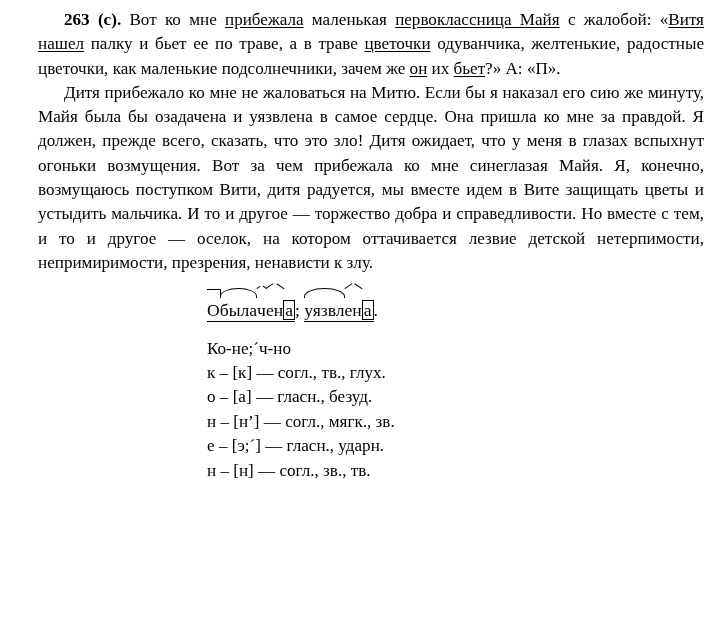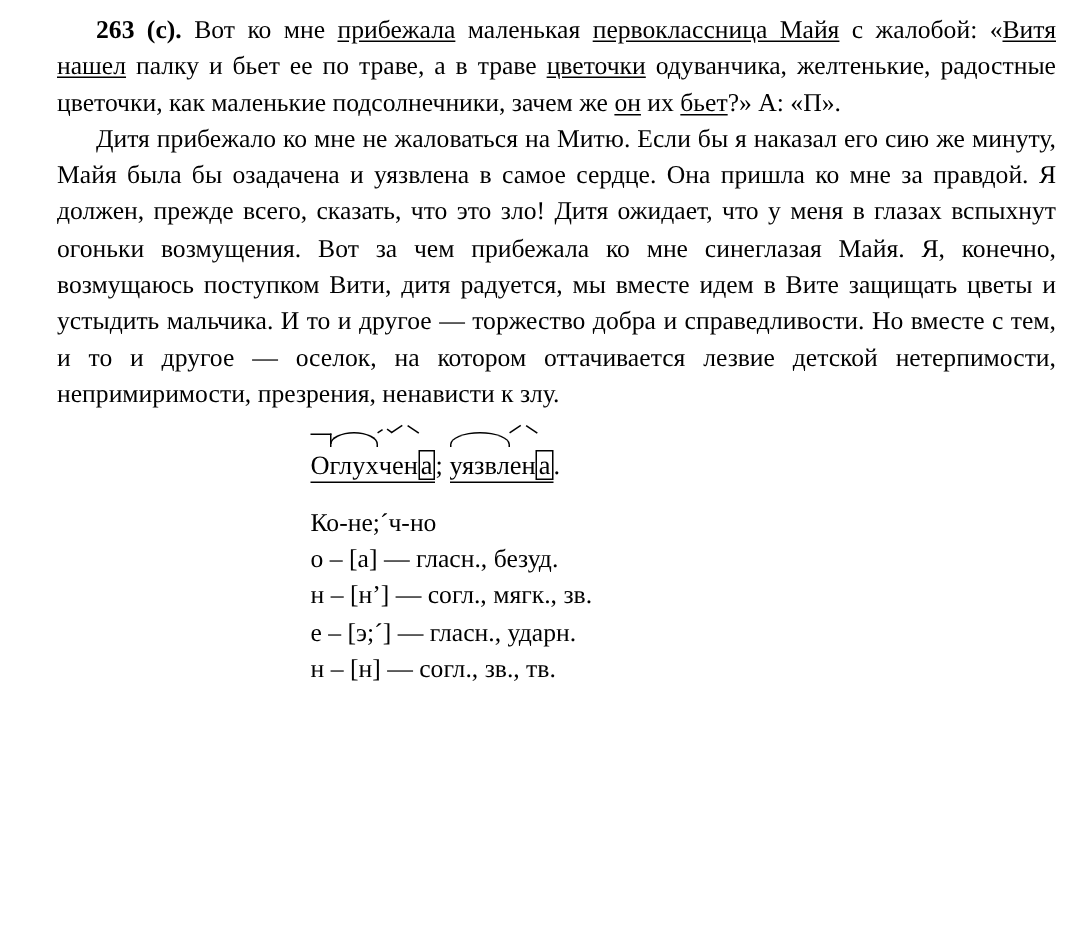--- a/index.html
+++ b/index.html
@@ -143,26 +143,27 @@
   <p class="para indent">
     <span class="exno">263 (с).</span>
     <span id="p1-rich"><span>Вот ко мне </span><span class="u">прибежала</span><span> маленькая </span><span class="u">первоклассница Майя</span><span> с жалобой: «</span><span class="u">Витя</span><span> </span><span class="u">нашел</span><span> палку и бьет ее по траве, а в траве </span><span class="u">цветочки</span><span> одуванчика, желтенькие, радостные цветочки, как маленькие подсолнечники, зачем же </span><span class="u">он</span><span> их </span><span class="u">бьет</span><span>?» А: «П».</span></span>
   </p>
 
   <p class="para indent">Дитя прибежало ко мне не жаловаться на Митю. Если бы я наказал его сию же минуту, Майя была бы озадачена и уязвлена в самое сердце. Она пришла ко мне за правдой. Я должен, прежде всего, сказать, что это зло! Дитя ожидает, что у меня в глазах вспыхнут огоньки возмущения. Вот за чем прибежала ко мне синеглазая Майя. Я, конечно, возмущаюсь поступком Вити, дитя радуется, мы вместе идем в Вите защищать цветы и устыдить мальчика. И то и другое — торжество добра и справедливости. Но вместе с тем, и то и другое — оселок, на котором оттачивается лезвие детской нетерпимости, непримиримости, презрения, ненависти к злу.</p>
 
   <div class="analysis">
 
     <div class="morph-line">
-      <span class="morphword ul"><span class="m-prefix">О</span><span class="m-root">глух</span><span class="m-suf">ч</span><span class="m-suf">ен</span><span class="m-end">а</span></span><span>; </span><span class="morphword ul"><span class="m-root">уязвл</span><span class="m-suf">ен</span><span class="m-end">а</span></span><span>.</span>
+      <span class="morphword ul"><span class="m-prefix">О</span><span class="m-root">была</span><span class="m-suf">ч</span><span class="m-suf">ен</span><span class="m-end">а</span></span><span>; </span><span class="morphword ul"><span class="m-root">уязвл</span><span class="m-suf">ен</span><span class="m-end">а</span></span><span>.</span>
     </div>
 
     <div class="syll">Ко-не;´ч-но</div>
 
     <div id="phon-rows">
+        <div class="phon-row"><span>к</span> <span>–</span> <span>[к]</span> <span>—</span> <span>согл., тв., глух.</span></div>
         <div class="phon-row"><span>о</span> <span>–</span> <span>[а]</span> <span>—</span> <span>гласн., безуд.</span></div>
         <div class="phon-row"><span>н</span> <span>–</span> <span>[н’]</span> <span>—</span> <span>согл., мягк., зв.</span></div>
         <div class="phon-row"><span>е</span> <span>–</span> <span>[э;´]</span> <span>—</span> <span>гласн., ударн.</span></div>
         <div class="phon-row"><span>н</span> <span>–</span> <span>[н]</span> <span>—</span> <span>согл., зв., тв.</span></div>
       </div>
 
   </div>
 
 </div>
 

